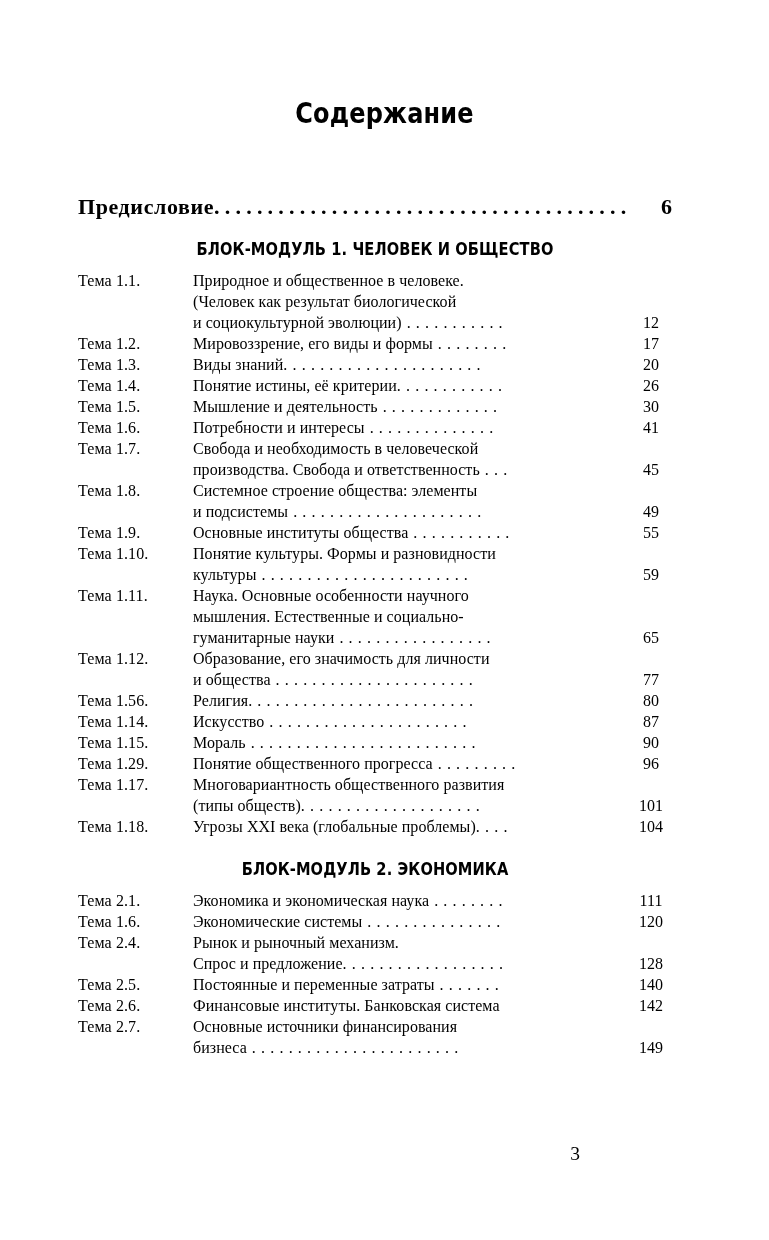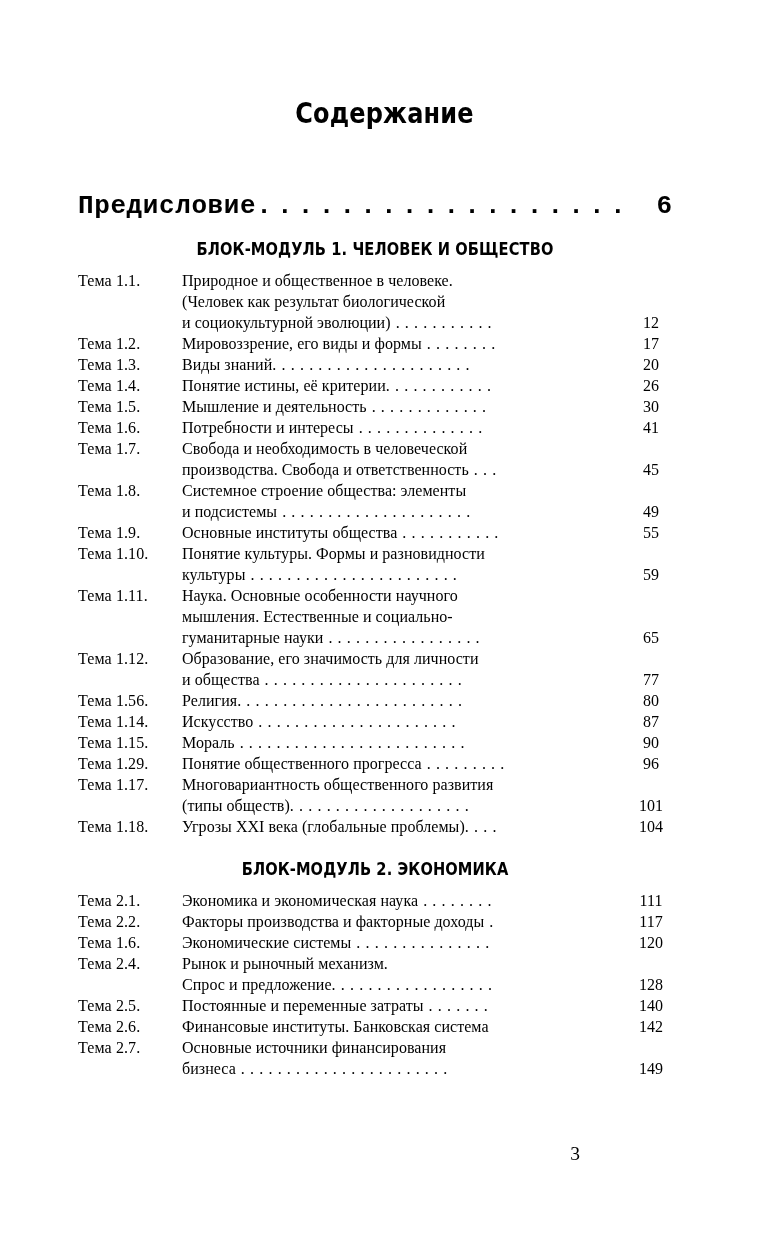--- a/index.html
+++ b/index.html
@@ -45,25 +45,24 @@
     position: absolute;
     left: 78px;
     top: 196px;
     width: 594px;
   }
 
   
   .preface-row {
     display: flex;
     align-items: baseline;
-    font-size: 26px;
+    font-size: 22px;
     font-weight: 700;
     line-height: 21px;
     letter-spacing: 0.6px;
-    font-family: Liberation Mono, monospace;
   }
   .preface-row .p-title {
     white-space: nowrap;
   }
   .preface-row .leader {
     flex: 1 1 auto;
     overflow: hidden;
     white-space: nowrap;
     margin: 0 2px 0 0;
     font-weight: 700;
@@ -103,20 +102,21 @@
     letter-spacing: 0.1px;
   }
   .entry .lines {
     flex: 1 1 auto;
     min-width: 0;
   }
   .entry-line {
     display: flex;
     align-items: baseline;
     line-height: 21px;
+    margin-left: 11px;
   }
   .entry-line .txt {
     flex: 0 1 auto;
     white-space: nowrap;
     letter-spacing: 0.05px;
   }
   .entry-line .leader {
     flex: 1 1 auto;
     overflow: hidden;
     white-space: nowrap;
@@ -375,30 +375,20 @@
           <div class="label">Тема 2.1.</div>
           <div class="lines">
             <div class="entry-line">
               <span class="txt">Экономика и экономическая наука</span>
               <span class="leader gap">........</span>
               <span class="pg">111</span>
             </div>
           </div>
         </div>
         <div class="entry">
-          <div class="label">Тема 2.2.</div>
-          <div class="lines">
-            <div class="entry-line">
-              <span class="txt">Факторы производства и факторные доходы</span>
-              <span class="leader gap">.</span>
-              <span class="pg">117</span>
-            </div>
-          </div>
-        </div>
-        <div class="entry">
           <div class="label">Тема 1.6.</div>
           <div class="lines">
             <div class="entry-line">
               <span class="txt">Экономические системы</span>
               <span class="leader gap">...............</span>
               <span class="pg">120</span>
             </div>
           </div>
         </div>
         <div class="entry">

